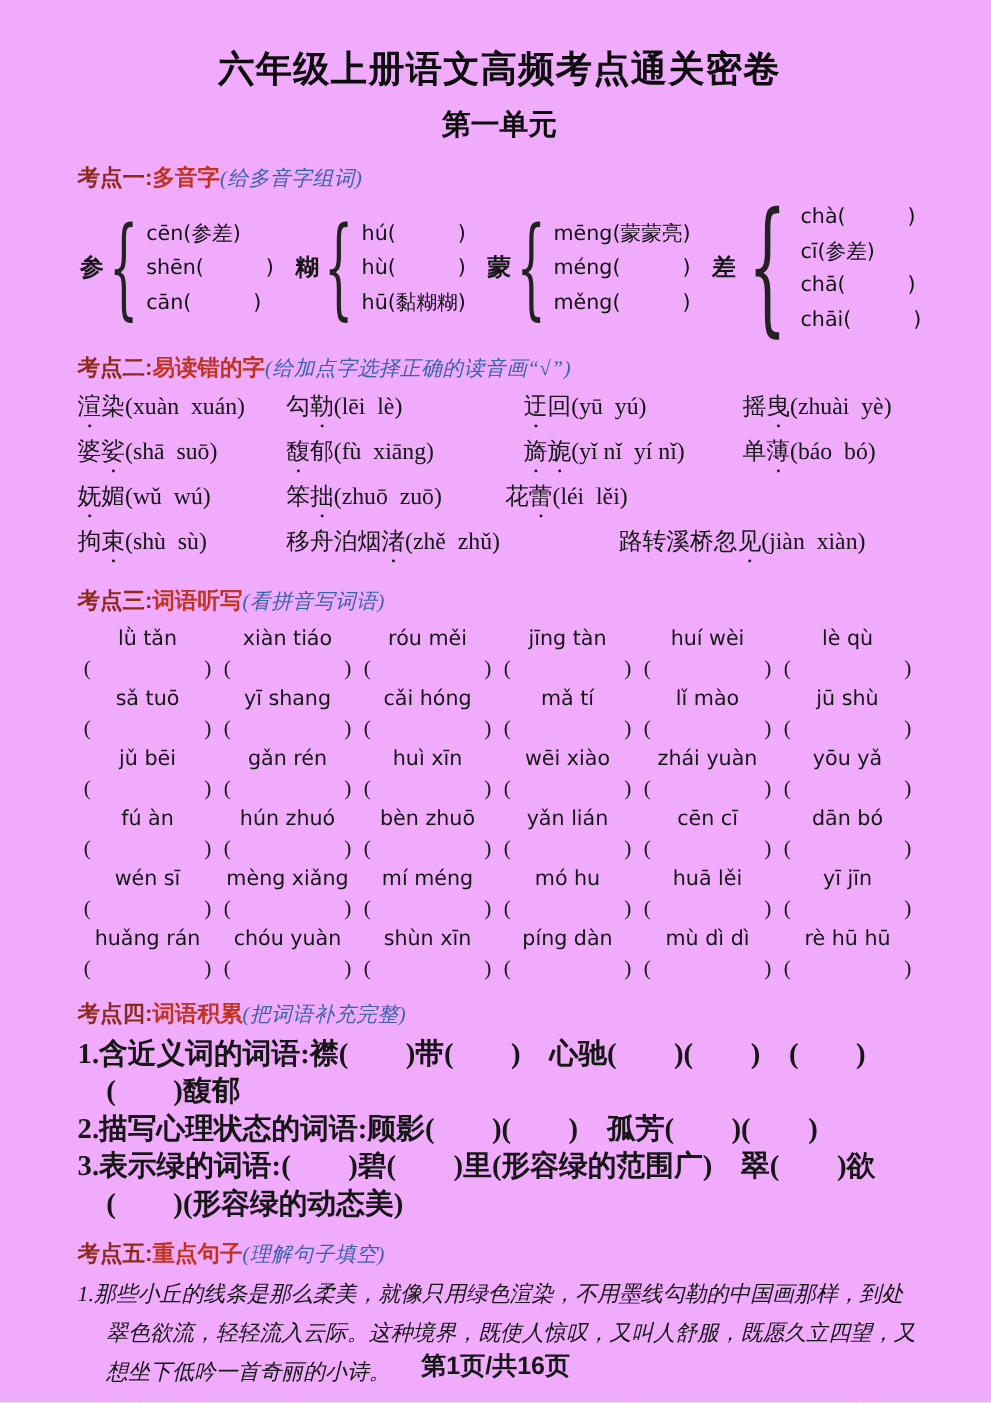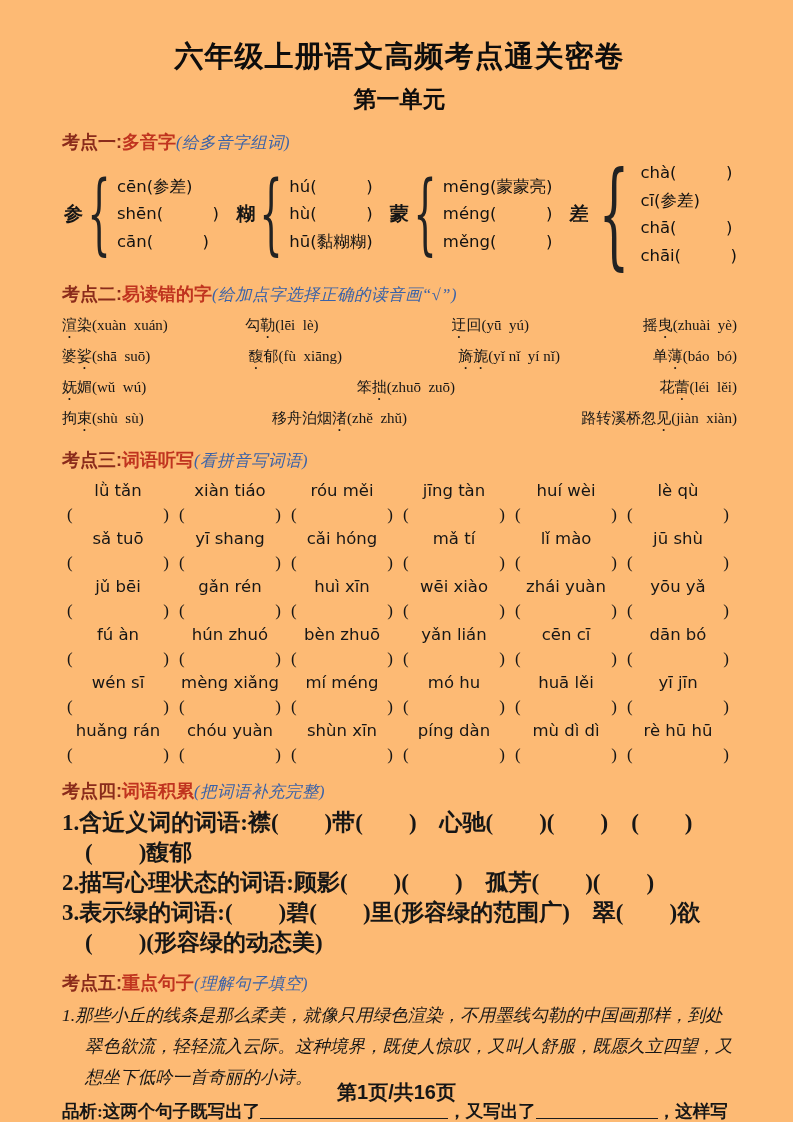--- a/index.html
+++ b/index.html
@@ -1,17 +1,17 @@
 <!DOCTYPE html>
 <html style="--dark_red: #8a2b1b; --red: #c0341f; --blue: #3a62a8;"><head>
 <meta charset="utf-8">
 <style>
   html,body{margin:0;padding:0;background:#ffffff;}
   .page{
-    width:793px;height:1122px;margin:0 auto;background:#fdba74;
+    width:793px;height:1122px;margin:0 auto;background:#f0abfc;
     position:relative;box-sizing:border-box;
     padding:34px 56px 0 62px;
     font-family:"Liberation Serif",serif;color:#161616;
     overflow:hidden;
   }
   
   .title{
     font-family:"Liberation Sans",sans-serif;font-weight:700;
     font-size:29px;line-height:1.25;text-align:center;margin:4px 0 12px;
     letter-spacing:1px;color:#0d0d0d;
@@ -34,21 +34,21 @@
     transform:scaleX(.42);margin:0 -10px 0 -12px;user-select:none;color:#222;
   }
   .pp-brace.h3{font-size:88px;}
   .pp-brace.h4{font-size:116px;}
   .pp-entries{display:flex;flex-direction:column;}
   .pp-entry{
     font-family:"DejaVu Sans",sans-serif;font-size:16.5px;line-height:27.5px;
     white-space:pre-wrap;color:#111;
   }
   
-  .rd-row{display:flex;font-size:15px;line-height:29.5px;justify-content:space-between;}
+  .rd-row{display:flex;font-size:19px;line-height:29.5px;}
   .rd-i{white-space:pre-wrap;}
   .w1{width:167px;}.w2{width:190px;}.w3{width:175px;}
   .w4a{width:167px;}.w4b{width:238px;}.w4c{margin-left:28px;}
   .dot{
     -webkit-text-emphasis:filled dot #161616;text-emphasis:filled dot #161616;
     -webkit-text-emphasis-position:under right;text-emphasis-position:under right;
   }
   
   .dt-row{display:flex;margin:0;}
   .dt-cell{width:112px;text-align:center;}

